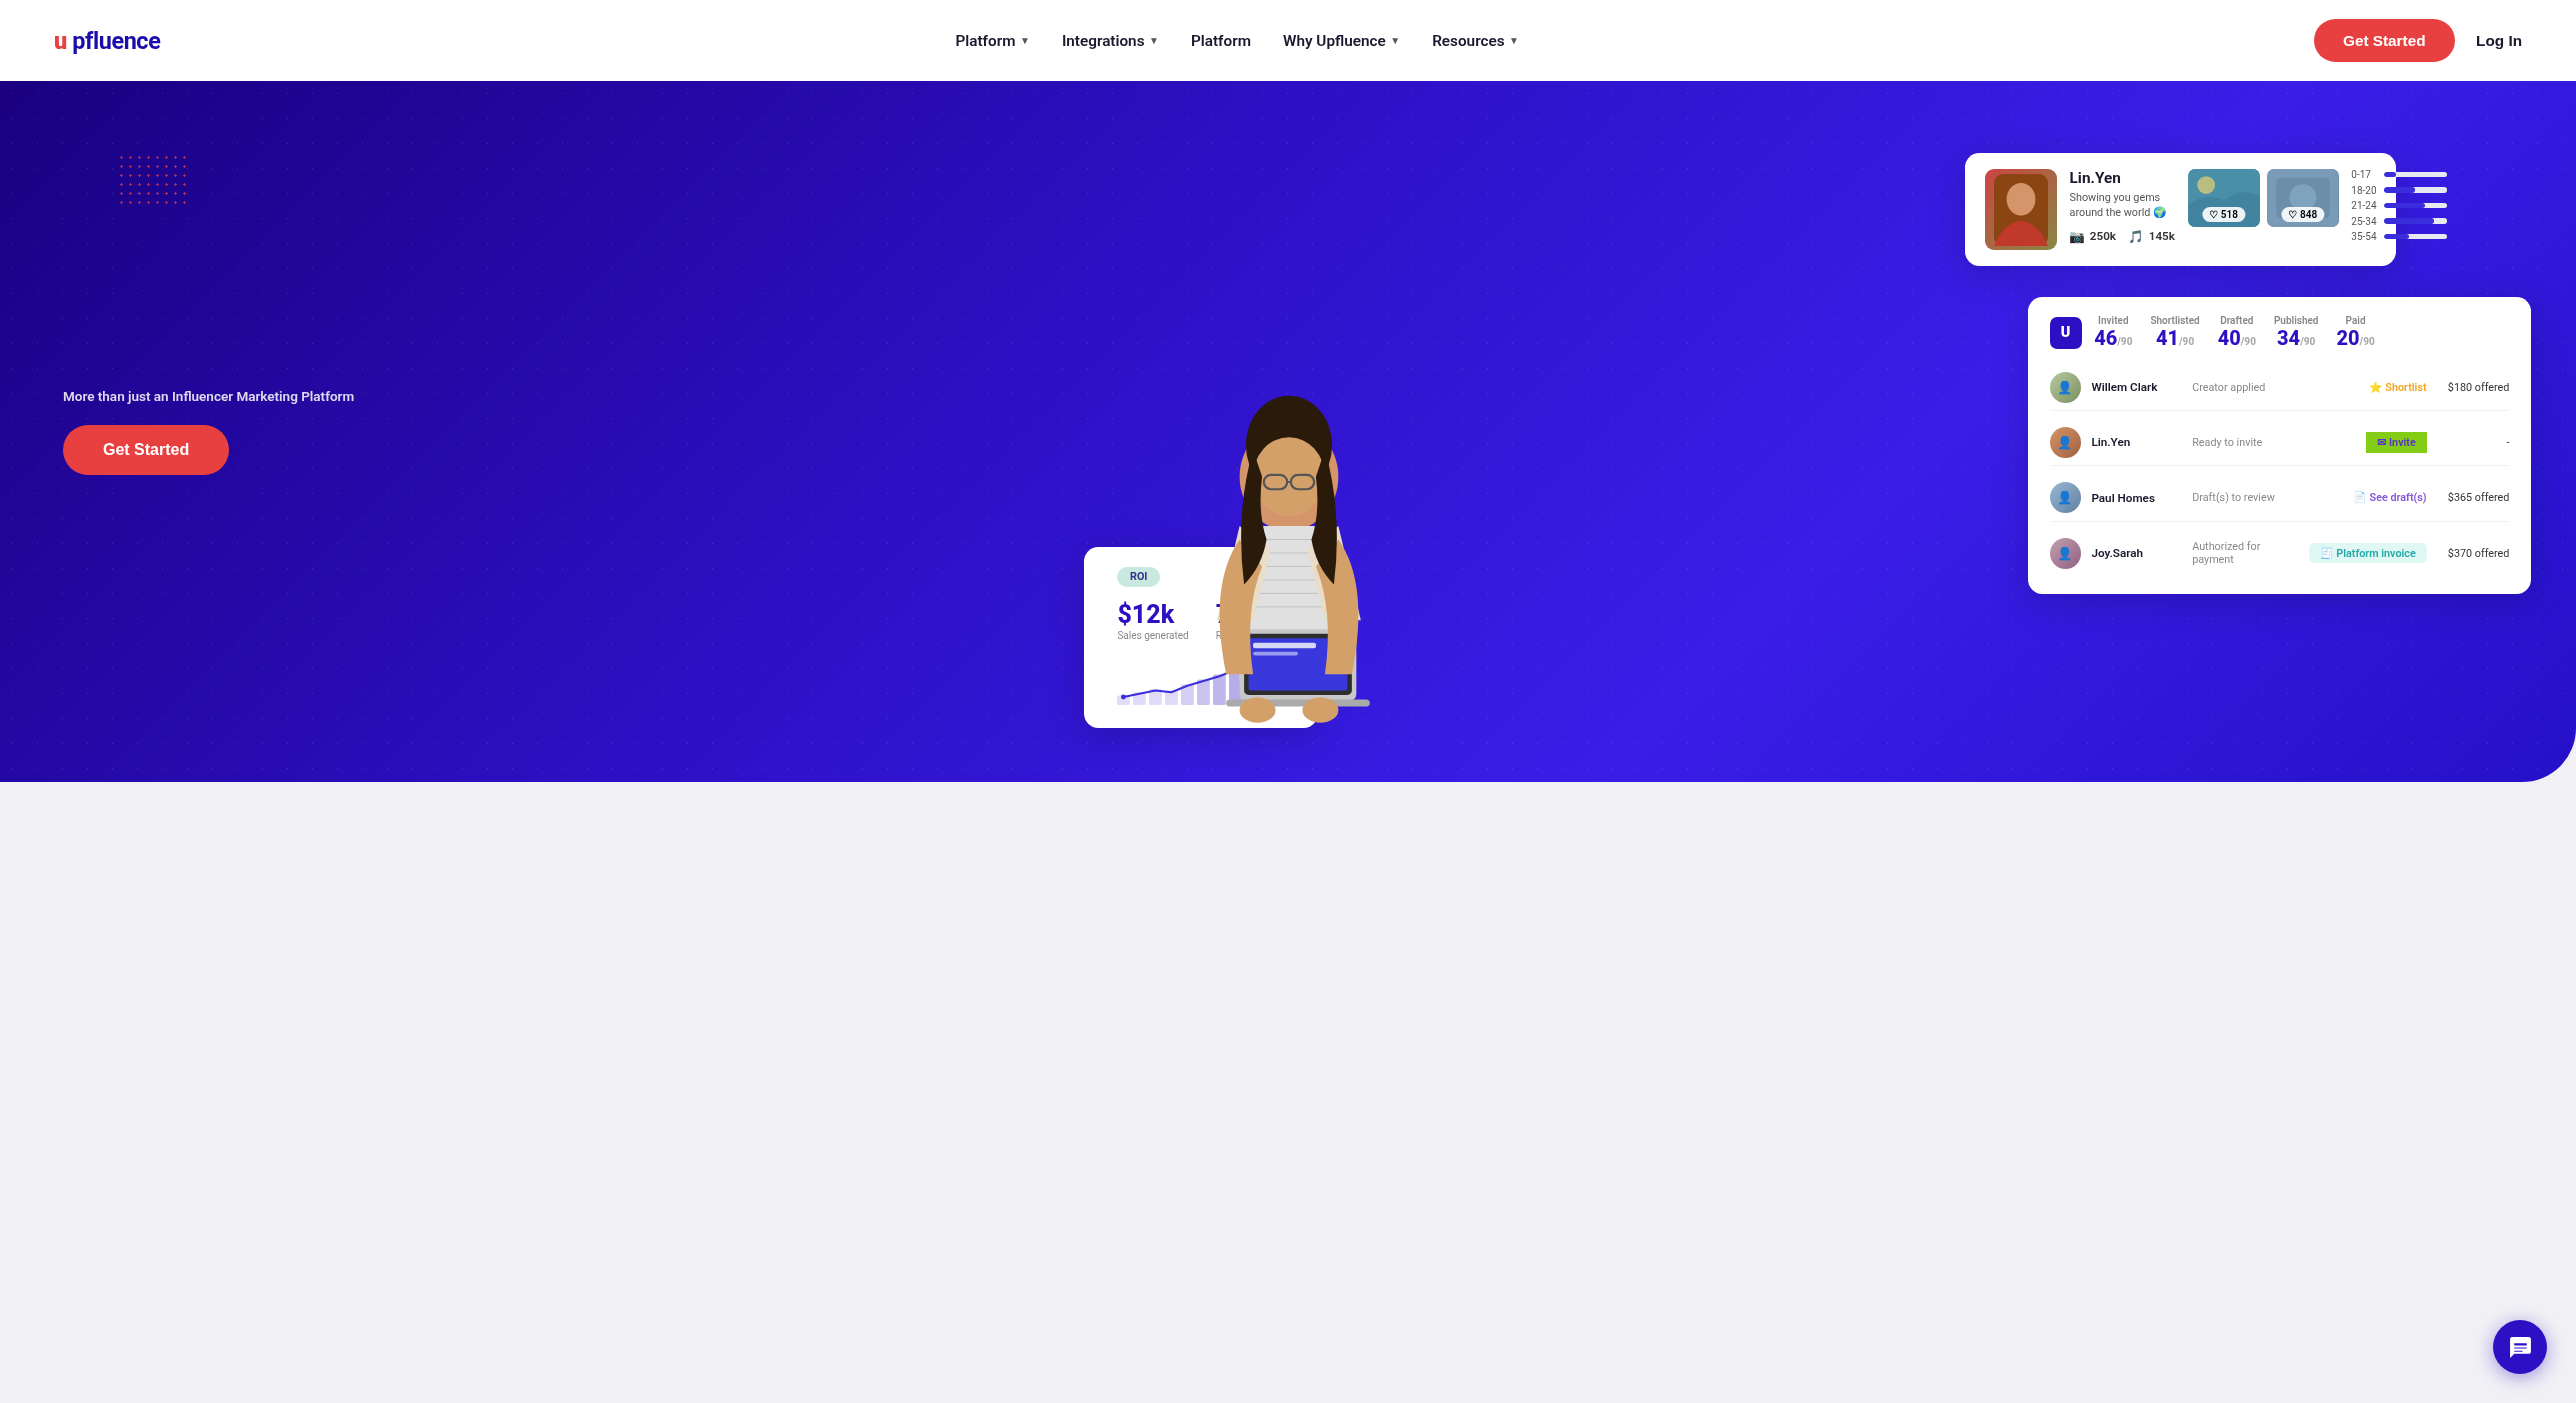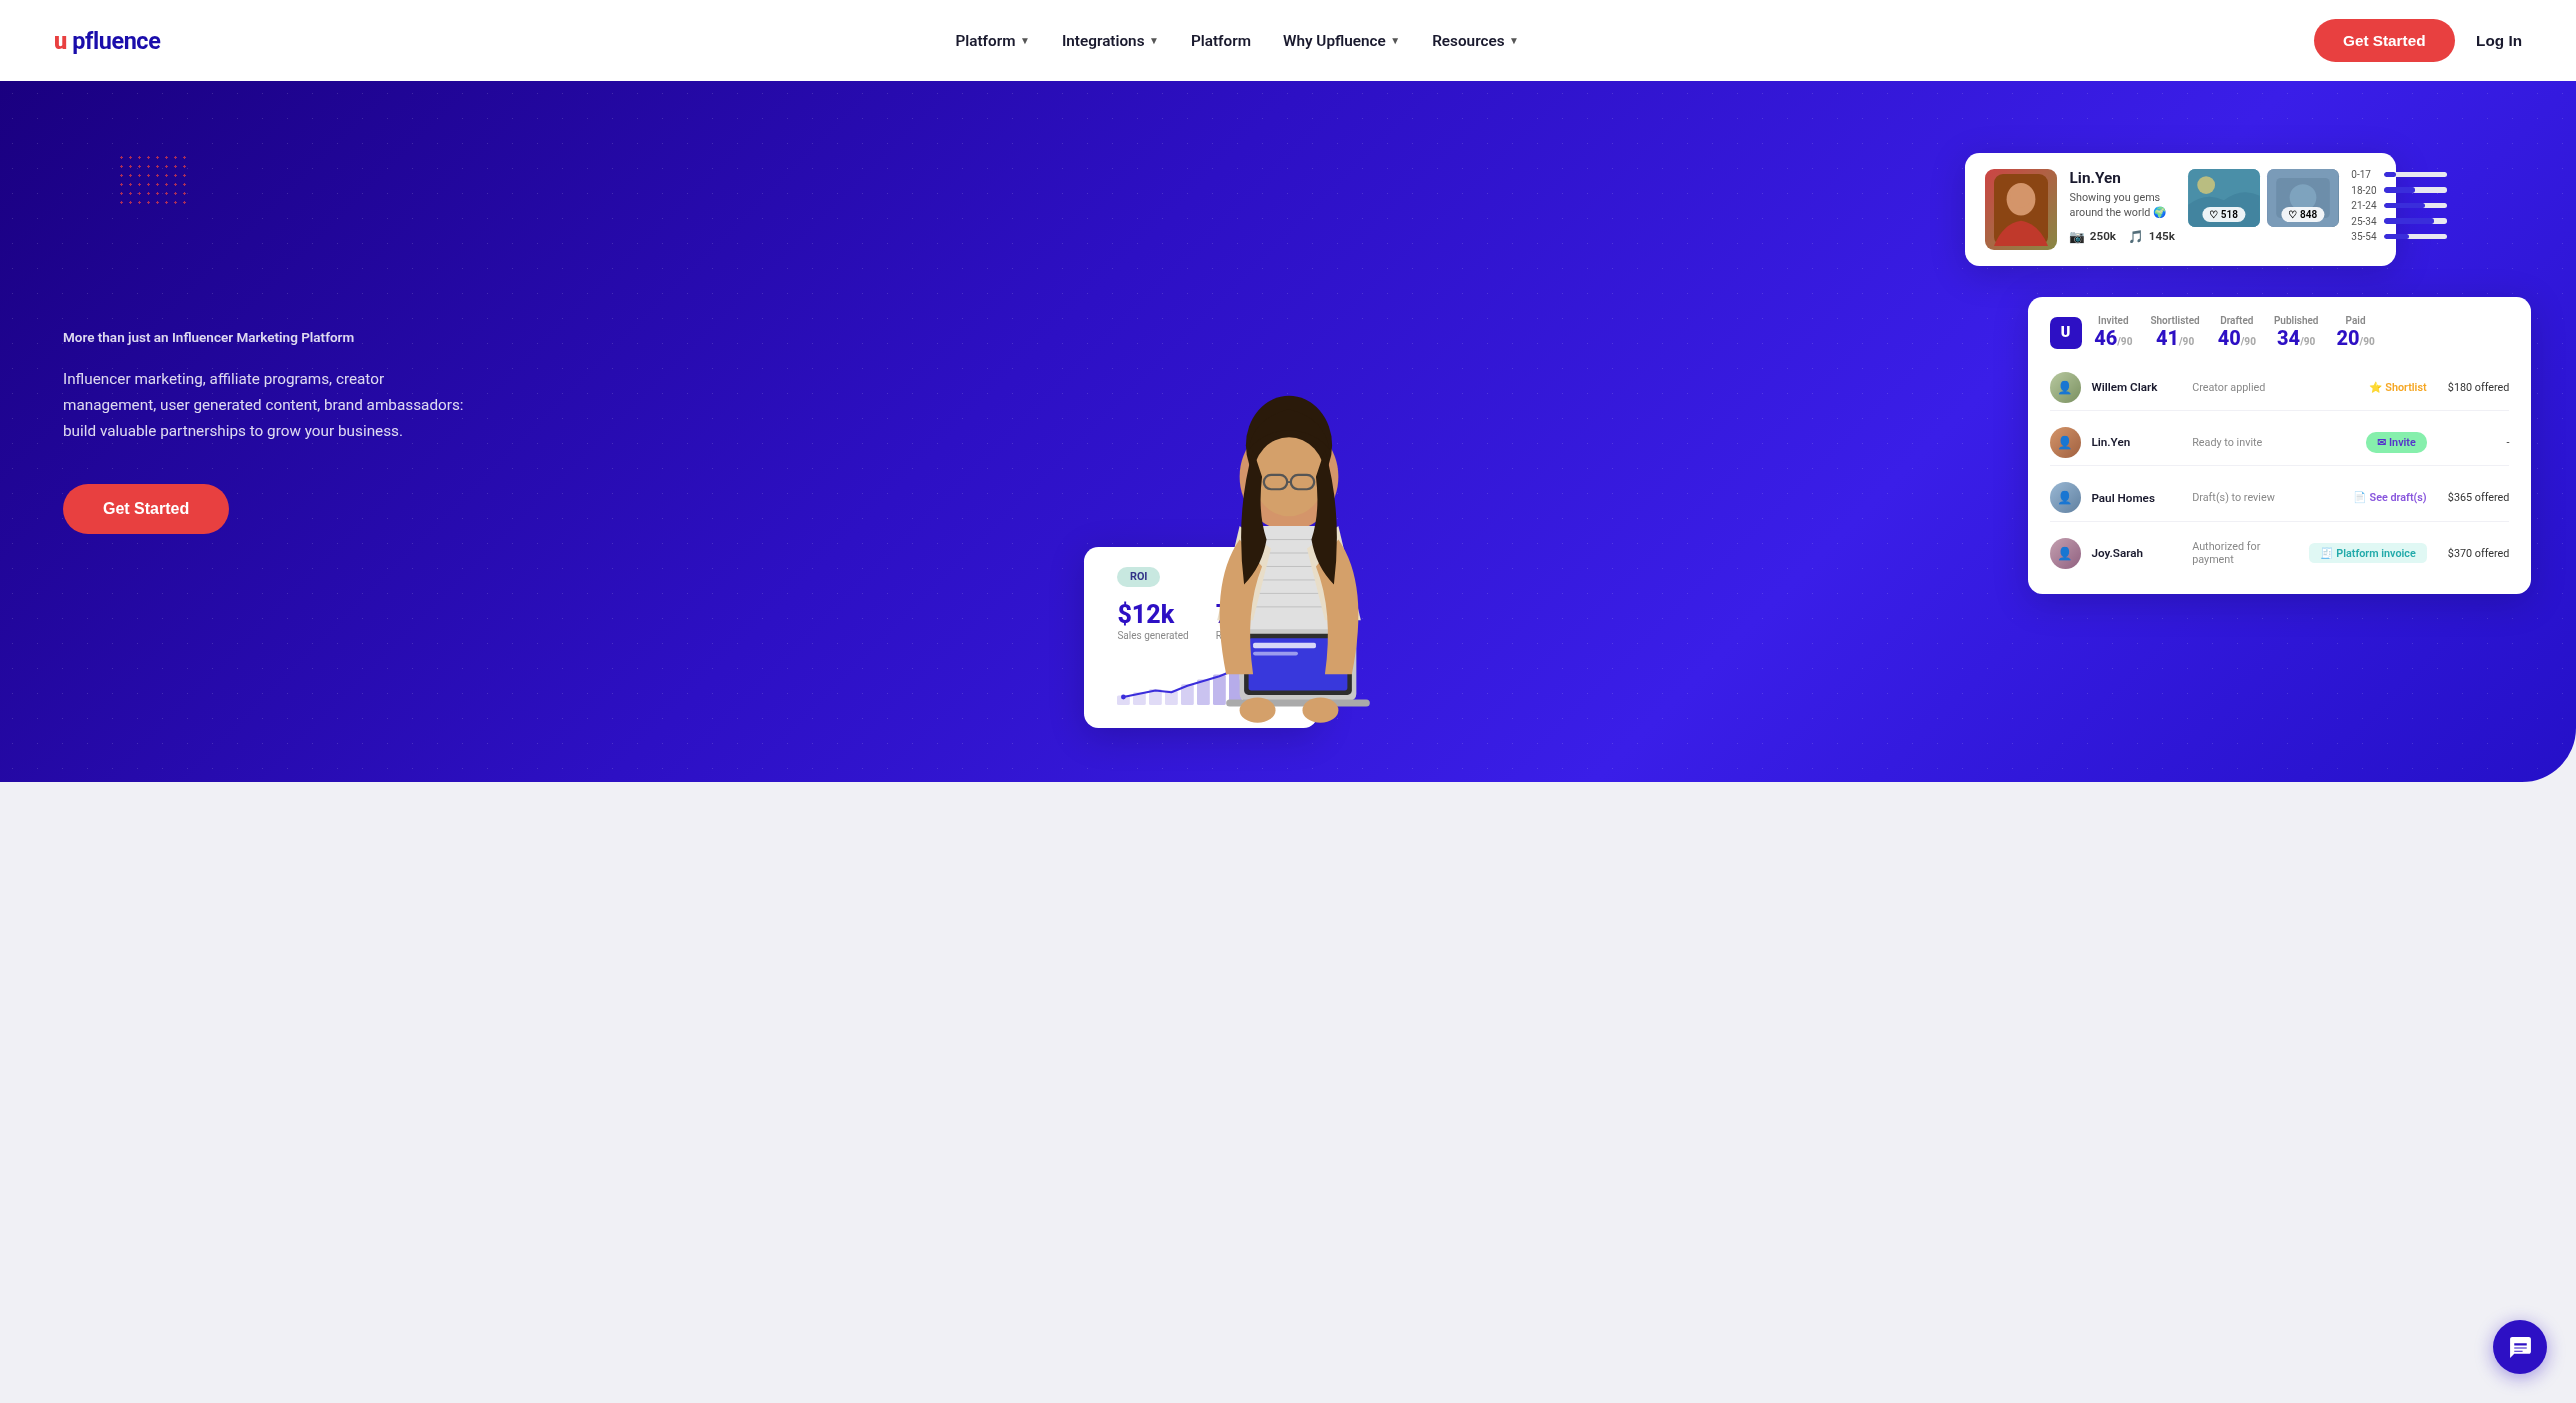--- a/index.html
+++ b/index.html
@@ -243,21 +243,21 @@
       border-radius: 50%;
       background: linear-gradient(135deg, #c9a, #896);
       flex-shrink: 0;
       display: flex; align-items: center; justify-content: center;
       font-size: 12.6px;
     }
     .cr-name { font-size: 11.7px; font-weight: 600; color: #1a1a2e; width: 90px; }
     .cr-status { font-size: 10.8px; color: #888; flex: 1; }
     .cr-action { font-size: 10.8px; font-weight: 600; }
     .cr-action.shortlist { color: #f5a623; }
-    .cr-action.invite { background: #86efac; color: #5533cc; border-radius: 10px; padding: 3.6px 10.8px; }
+    .cr-action.invite { background: #84cc16; color: #5533cc; border-radius: 0; padding: 3.6px 10.8px; }
     .cr-action.draft { color: #8855dd; }
     .cr-action.invoice { background: #e0f8f4; color: #22aaaa; border-radius: 5.4px; padding: 3.6px 10.8px; }
     .cr-price { font-size: 10.8px; color: #333; width: 72px; text-align: right; }
 
     
     .card-roi {
       position: absolute;
       bottom: 54px;
       left: 54px;
       background: #fff;
@@ -368,21 +368,20 @@
     </div>
   </nav>
 
   <section class="hero">
     <div class="hero-dots"></div>
 
     <div class="red-dots"></div>
 
     <div class="hero-content">
       <p class="hero-eyebrow">More than just an Influencer Marketing Platform</p>
-      <p class="hero-desc">Influencer marketing, affiliate programs, creator management, user generated content, brand ambassadors: build valuable partnerships to grow your business.</p>
       <button class="btn-hero-cta">Get Started</button>
     </div>
 
     <div class="hero-visuals">
 
       <div class="card-influencer">
         <div class="avatar-img">
           <svg width="54" height="72" viewBox="0 0 60 80">
             <rect width="60" height="80" rx="10" fill="#8B4513"></rect>
             <ellipse cx="30" cy="28" rx="16" ry="18" fill="#d4956a"></ellipse>

